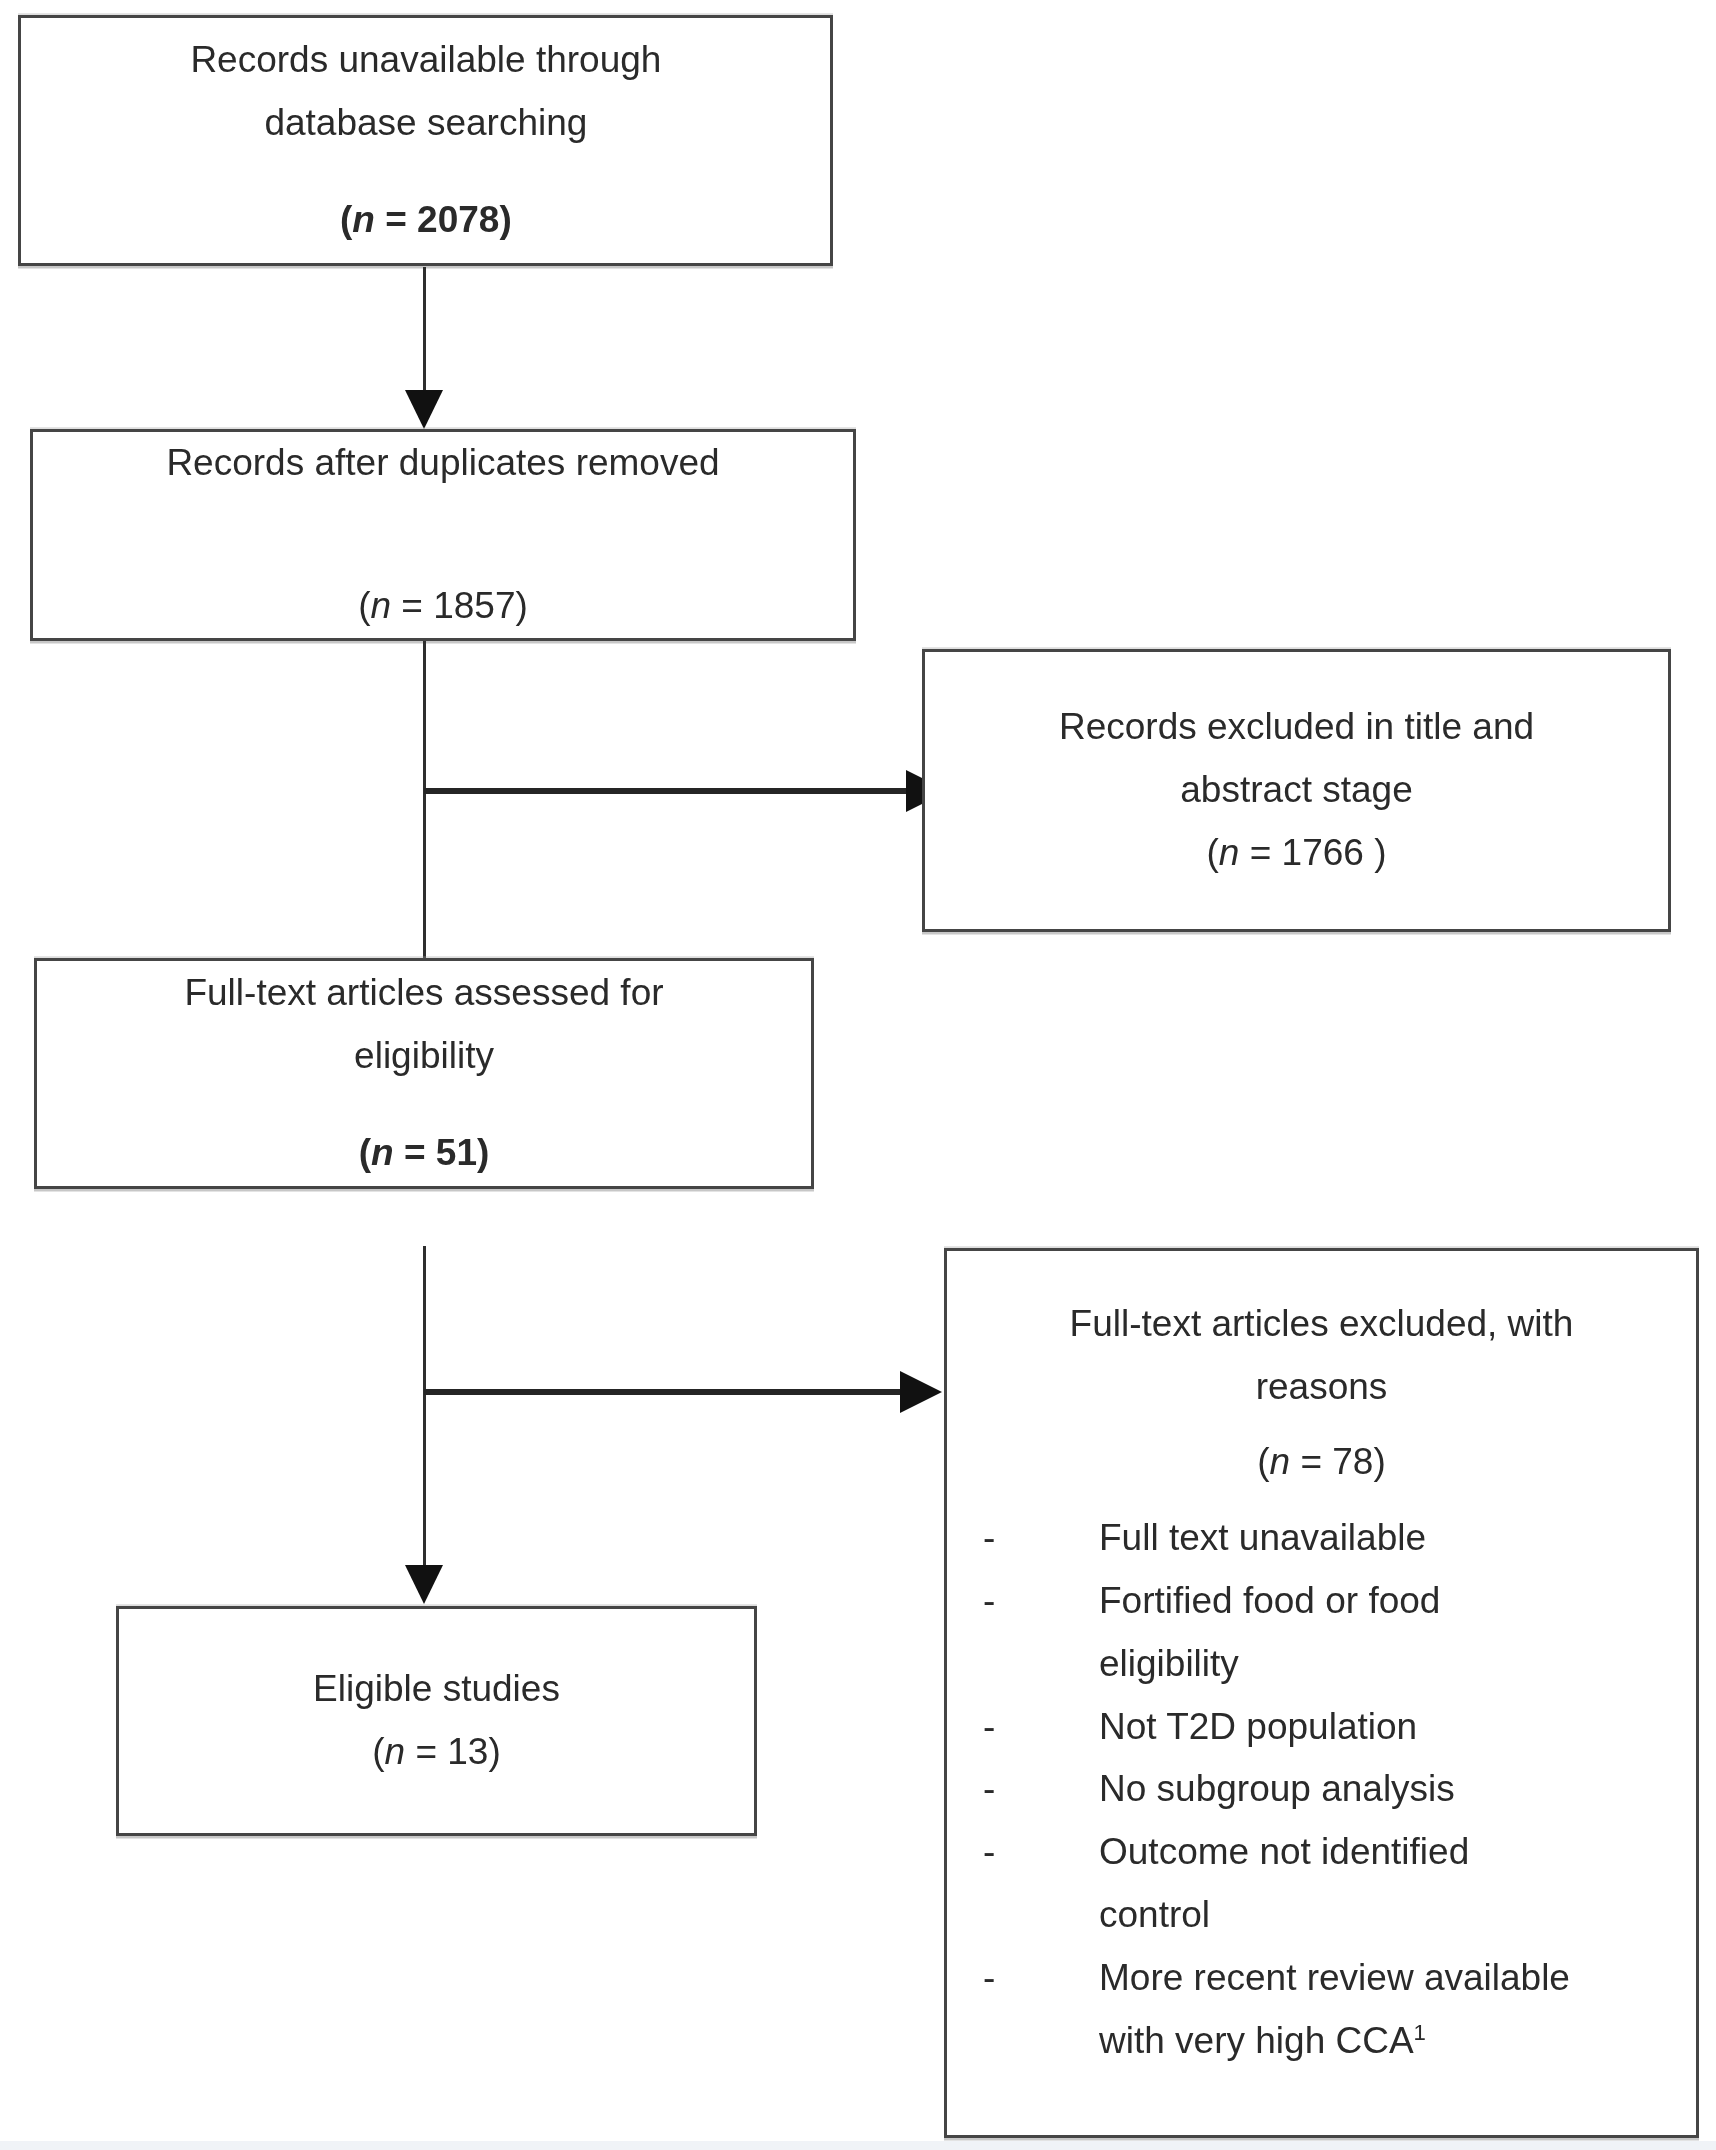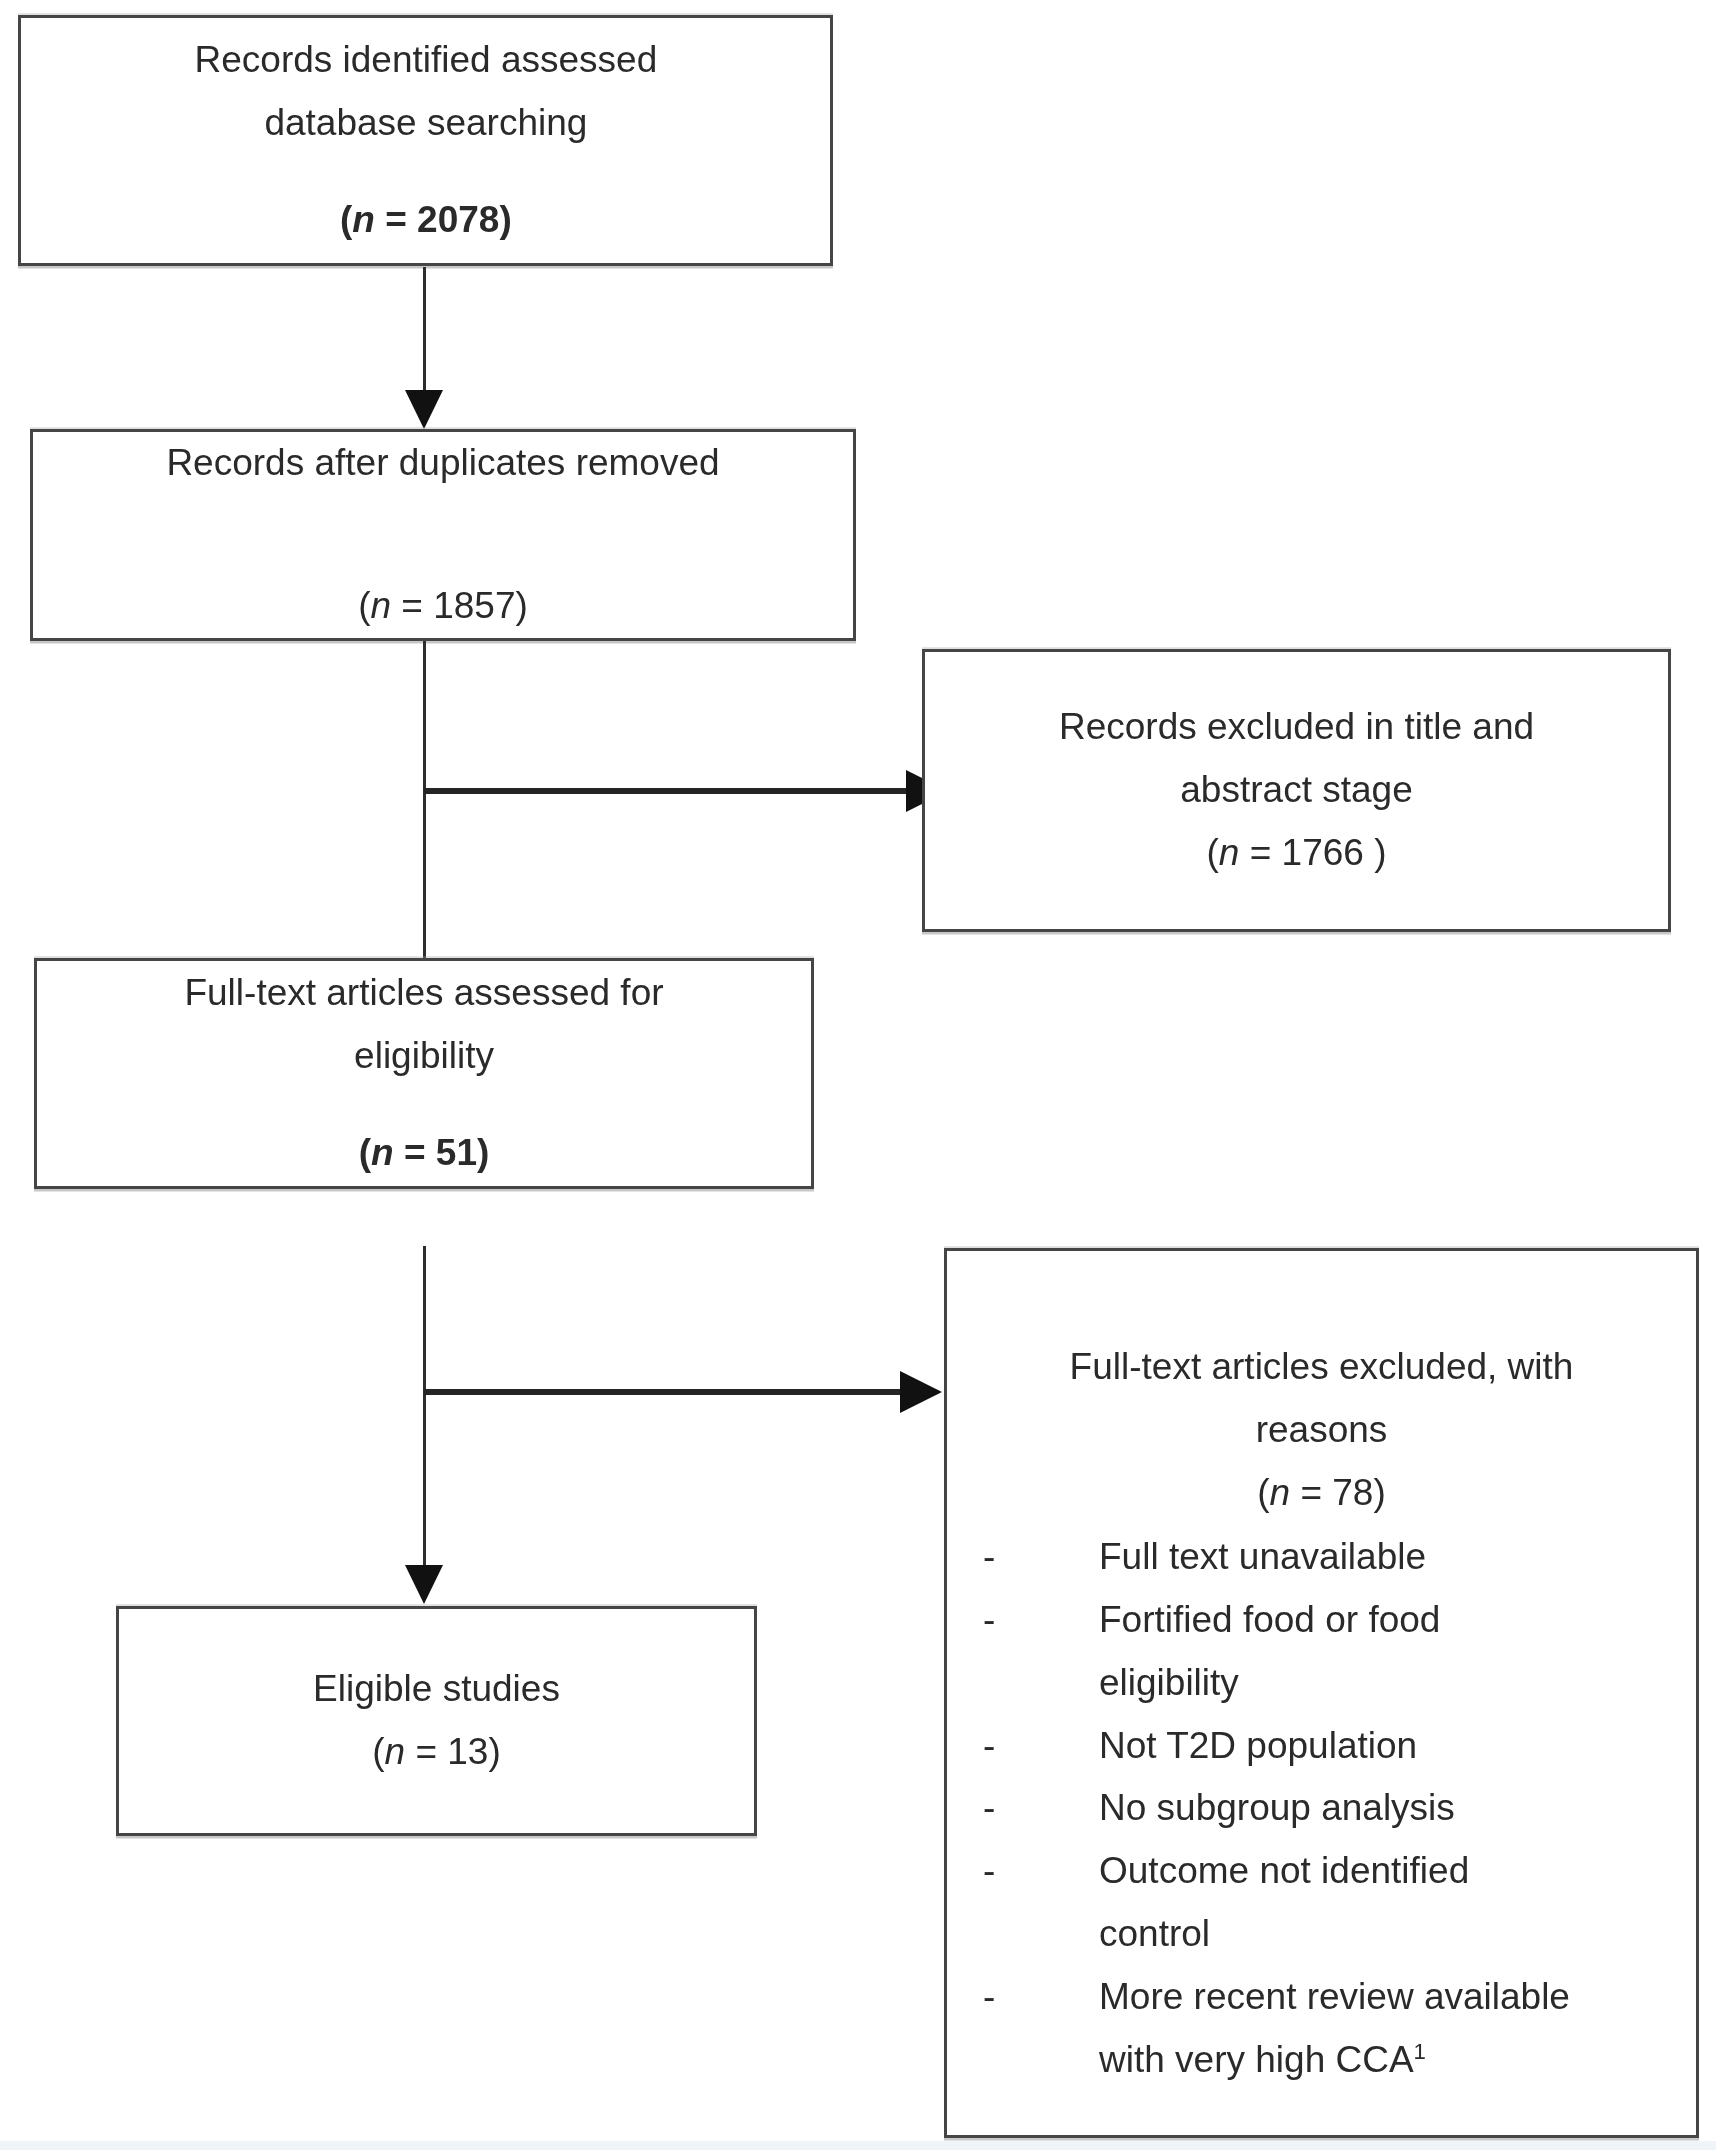--- a/index.html
+++ b/index.html
@@ -30,21 +30,21 @@
   .count { white-space: pre; }
   .count.bold { font-weight: bold; }
   .it { font-style: italic; }
   .gap-lg { margin-top: 34px; }
 
   #box-identified { left: 18.4px;   top: 15.3px;   width: 815px; height: 251px; }
   #box-duplicates { left: 30px;   top: 429px;  width: 826px; height: 212px; justify-content: space-between; }
   #box-excluded1  { left: 922px; top: 649px; width: 749px; height: 283px; }
   #box-fulltext   { left: 34px;   top: 958px; width: 780px; height: 231px; }
   #box-excluded2  { left: 944px; top: 1248px; width: 755px; height: 890px;
-                    justify-content: center; padding-top: 42px; }
+                    justify-content: flex-start; padding-top: 42px; gap: 12px; }
   #box-eligible   { left: 116px;  top: 1606px; width: 641px; height: 230px; }
 
   .reasons { width: 100%; margin-top: 1.2px; }
   .reason { display: flex; text-align: left; padding-left: 36px; box-sizing: border-box; }
   .reason-dash { flex: 0 0 116px; }
   .reason-text { width: 484px; }
   .sup { font-size: 0.6em; vertical-align: super; line-height: 0; }
 
   .vline { position: absolute; width: 3.1px; background: #2e2e2e; }
   #vline-1 { left: 423px; top: 267px;  height: 126px; }
@@ -81,21 +81,21 @@
     background: #f0f3f7;
   }
 </style>
 </head>
 <body>
 
 <div class="canvas">
 
   <div class="fbox" id="box-identified">
     <div class="heading">
-      <div>Records identified assessed</div>
+      <div>Records unavailable through</div>
       <div>database searching</div>
     </div>
     <div class="count bold gap-lg"><span>(</span><span class="it">n</span><span> = 2078)</span></div>
   </div>
 
   <div class="vline" id="vline-1"></div>
   <div class="arrow-down" id="arrow-down-1"></div>
 
   <div class="fbox" id="box-duplicates">
     <div class="heading">

